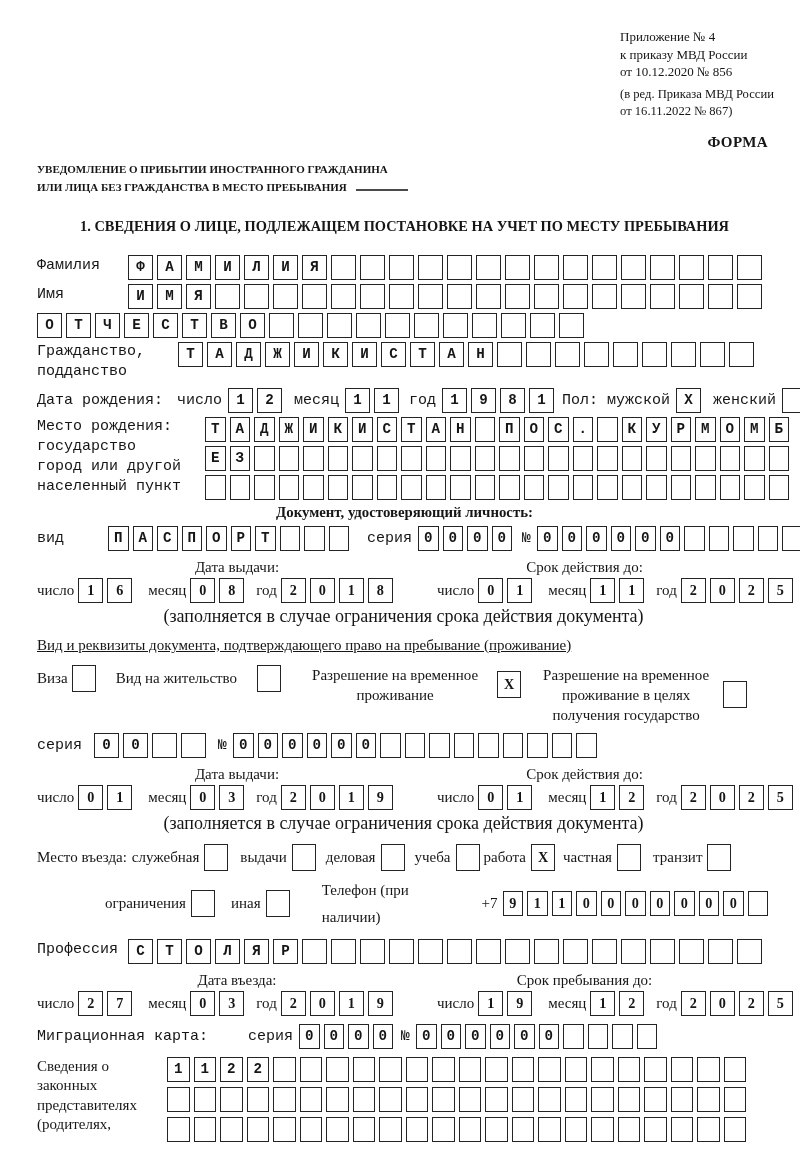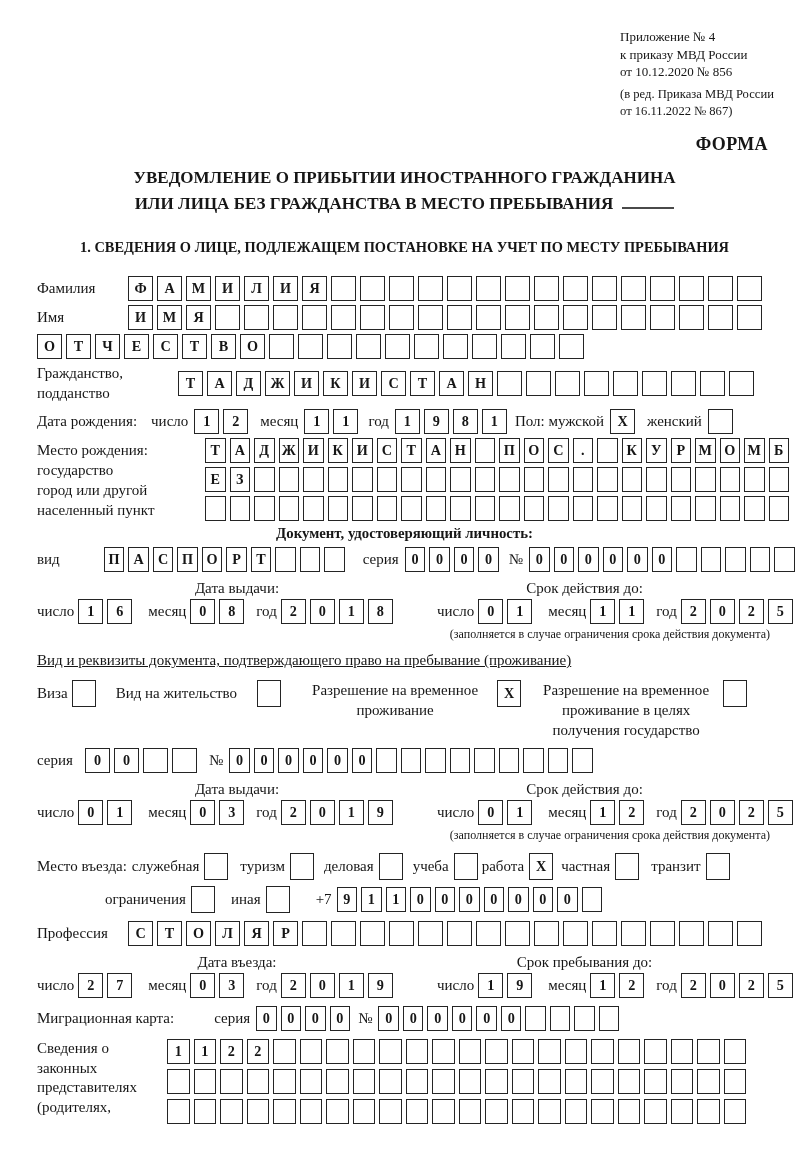--- a/index.html
+++ b/index.html
@@ -1,48 +1,48 @@
 <!DOCTYPE html>
 <html><head>
 <meta charset="utf-8">
 <style>
   html,body{margin:0;padding:0;background:#ffffff;}
   .page{position:relative;width:800px;height:1163px;background:#fff;overflow:hidden;
         box-sizing:border-box;padding:28px 28px 0 37px;
         font-family:"Liberation Serif","DejaVu Serif",serif;color:#161616;font-size:15px;}
   .hdr{margin-left:583px;width:190px;font-size:13px;line-height:1.35;}
   .hdr-ed{margin-top:5px;font-size:12.6px;line-height:1.35;}
-  .forma{text-align:right;font-weight:bold;font-size:18px;margin-top:14px;padding-right:4px;letter-spacing:.4px;}
-  .title{margin-top:10px;text-align:center;font-weight:bold;font-size:17px;line-height:1.55;}
+  .forma{text-align:right;font-weight:bold;font-size:15px;margin-top:14px;padding-right:4px;letter-spacing:.4px;}
+  .title{margin-top:10px;text-align:left;font-weight:bold;font-size:11px;line-height:1.55;}
   .uline{display:inline-block;width:52px;height:11px;border-bottom:2.5px solid #4a4a4a;margin-left:9px;}
   .sec{margin-top:22px;text-align:center;font-weight:bold;font-size:14.4px;}
   .rows{margin-top:20px;}
-  .frow{display:flex;align-items:center;margin-bottom:4px;}
+  .frow{display:flex;align-items:flex-start;margin-bottom:4px;font-family:Liberation Mono, monospace;}
   .lbl{font-size:15px;line-height:21px;flex:0 0 auto;}
   .l2{line-height:20px;}
   .cells{display:flex;flex-wrap:nowrap;}
   .cell{box-sizing:border-box;flex:0 0 auto;width:25px;height:25px;border:1.7px solid #242424;
         margin-right:4px;display:flex;align-items:center;justify-content:center;
         font-weight:bold;font-size:14.2px;}
   .sm .cell{width:20.5px;height:25px;margin-right:4px;}
   .md .cell{width:22.5px;}
   .cb .cell{width:24px;height:27px;}
   .ig{display:flex;align-items:center;flex:0 0 auto;}
   .ig .t{margin:0 6px 0 0;line-height:25px;}
   .dblock{margin-top:8px;}
   .dheads{display:flex;}
   .dvals{display:flex;align-items:center;margin-top:2px;}
   .dhl{flex:0 0 400px;text-align:center;}
   .dhr{flex:1;text-align:center;padding-right:40px;}
   .dcl{flex:0 0 400px;display:flex;align-items:center;}
   .dcr{flex:1;display:flex;align-items:center;}
-  .note{font-size:12px;text-align:right;margin:3px 2px 6px 0;}
+  .note{font-size:18px;text-align:center;margin:3px 2px 6px 0;}
   .intro{line-height:24px;margin-top:6px;text-decoration:underline;}
   .perm{display:flex;align-items:flex-start;margin-top:8px;}
-  .pitem{display:flex;align-items:flex-start;}
+  .pitem{display:flex;align-items:center;}
   .ctr{text-align:center;line-height:20px;}
   .goal{display:flex;align-items:center;margin-top:10px;}
   .goal .t{margin-right:5px;line-height:27px;}
   .repr{display:flex;align-items:flex-start;margin-top:8px;}
   .reprlbl{flex:0 0 130px;line-height:19.5px;}
   .reprcells .frow{margin-bottom:5px;}
 </style>
 </head>
 <body>
 
@@ -518,21 +518,21 @@
       </div>
       <div class="note">(заполняется в случае ограничения срока действия документа)</div>
     </div>
 
     <div class="goal">
       <span class="t">Место въезда:</span>
       <span class="t">служебная</span>
         <span class="cells cb">
           <span class="cell"></span>
         </span>
-      <span class="t" style="margin-left:8px">туризм</span>
+      <span class="t" style="margin-left:8px">выдачи</span>
         <span class="cells cb">
           <span class="cell"></span>
         </span>
       <span class="t" style="margin-left:6px">деловая</span>
         <span class="cells cb">
           <span class="cell"></span>
         </span>
       <span class="t" style="margin-left:6px">учеба</span>
         <span class="cells cb">
           <span class="cell"></span>
@@ -553,20 +553,21 @@
 
     <div class="goal" style="margin-top:6px;margin-left:68px">
       <span class="t">ограничения</span>
         <span class="cells cb">
           <span class="cell"></span>
         </span>
       <span class="t" style="margin-left:12px">иная</span>
         <span class="cells cb">
           <span class="cell"></span>
         </span>
+      <span class="t" style="margin-left:28px">Телефон (при наличии)</span>
       <span class="t" style="margin-left:22px">+7</span>
       <span class="cells sm">
           <span class="cell">9</span>
           <span class="cell">1</span>
           <span class="cell">1</span>
           <span class="cell">0</span>
           <span class="cell">0</span>
           <span class="cell">0</span>
           <span class="cell">0</span>
           <span class="cell">0</span>

